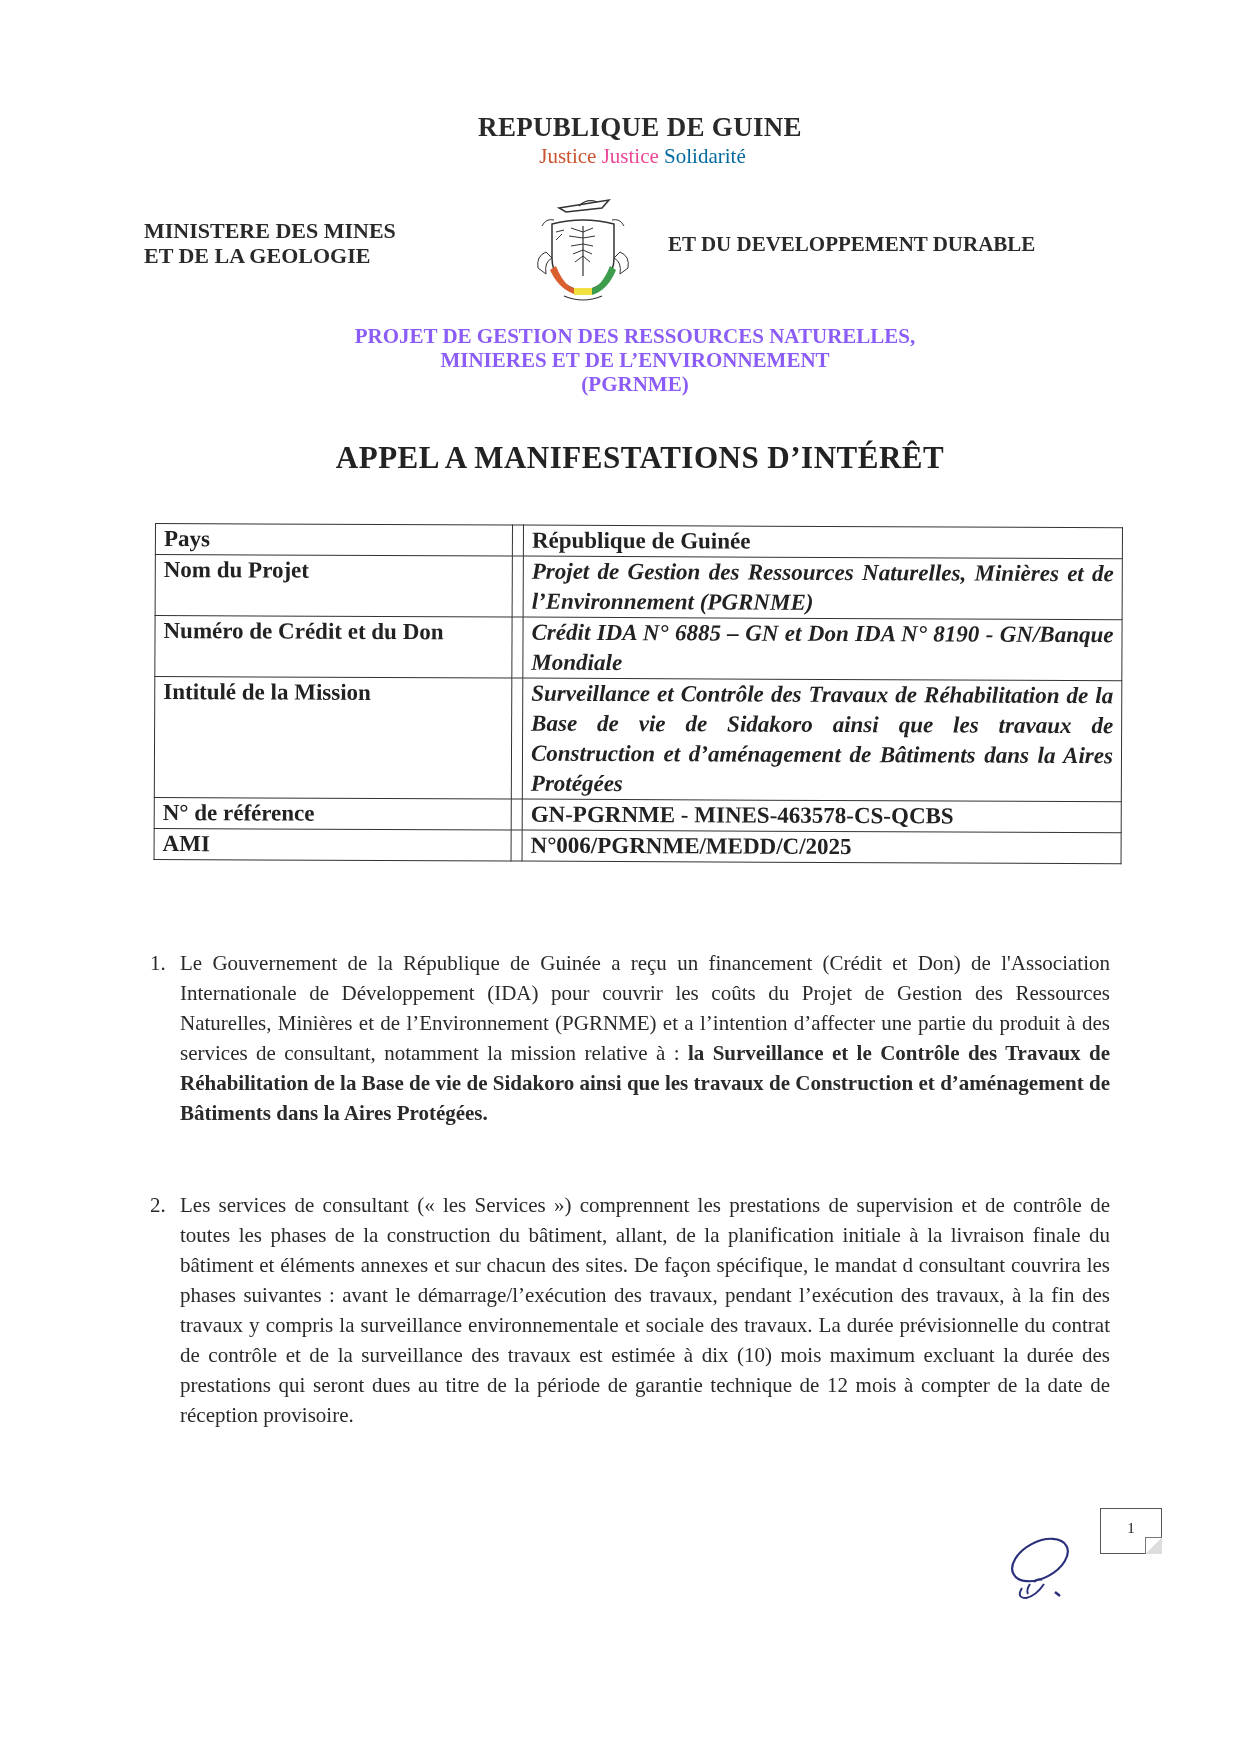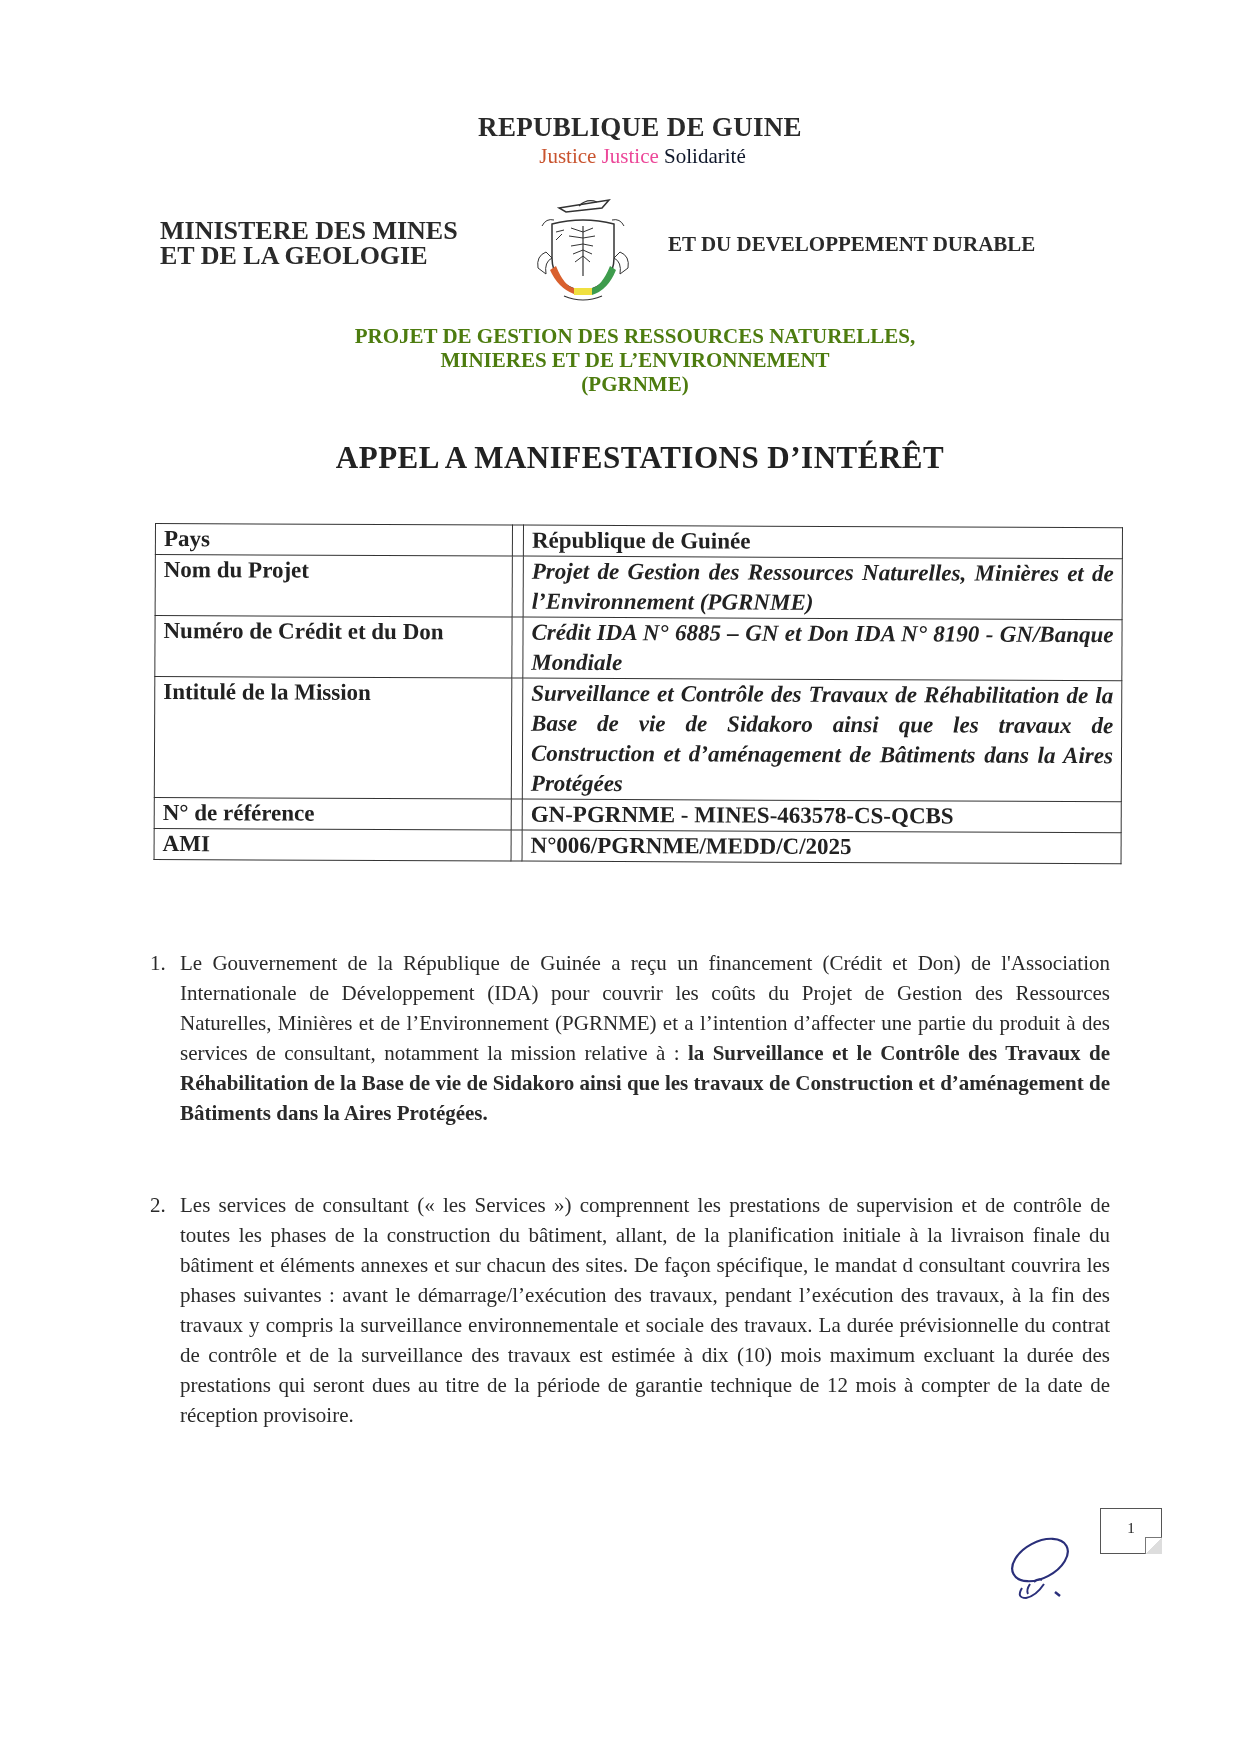--- a/index.html
+++ b/index.html
@@ -4,29 +4,29 @@
 <style>
   html, body { margin: 0; padding: 0; background: #ffffff; }
   body { width: 1240px; height: 1754px; position: relative; overflow: hidden;
          font-family: "Liberation Serif", "DejaVu Serif", serif; color: #222; }
 
   .header-title { position: absolute; left: 0; width: 1280px; top: 112px; text-align: center;
                   font-size: 27px; font-weight: bold; letter-spacing: 0.3px; color: #2a2a2a; }
   .motto { position: absolute; left: 0; width: 1285px; top: 144px; text-align: center; font-size: 21px; }
   .motto .w1 { color: #c9542f; }
   .motto .w2 { color: #ec4899; }
-  .motto .w3 { color: #0f172a; }
+  .motto .w3 { color: #0369a1; }
 
-  .ministry-left { position: absolute; left: 160px; top: 218px; font-size: 26px; font-weight: bold; line-height: 25px; color: #2a2a2a; }
+  .ministry-left { position: absolute; left: 144px; top: 218px; font-size: 22px; font-weight: bold; line-height: 25px; color: #2a2a2a; }
   .ministry-right { position: absolute; left: 668px; top: 232px; font-size: 21px; font-weight: bold; line-height: 25px; color: #2a2a2a; }
 
   .coat { position: absolute; left: 524px; top: 196px; width: 118px; height: 108px; }
 
   .project-title { position: absolute; left: 300px; width: 670px; top: 324px; text-align: center;
-                   font-size: 21px; font-weight: bold; line-height: 24px; color: #4d7c0f; }
+                   font-size: 21px; font-weight: bold; line-height: 24px; color: #8b5cf6; }
 
   .ami-title { position: absolute; left: 0; width: 1280px; top: 440px; text-align: center;
                font-size: 31px; font-weight: bold; letter-spacing: 0.5px; color: #222; }
 
   table.info { position: absolute; left: 155px; top: 523px; width: 968px; border-collapse: collapse;
                font-family: "Liberation Sans Narrow", "Liberation Serif", serif; transform: rotate(0.25deg); transform-origin: left top; }
   table.info td { border: 1.5px solid #333; vertical-align: top; padding: 0 8px; font-size: 23px; line-height: 30px; }
   table.info td.label { width: 340px; font-weight: bold; font-family: "Liberation Serif", serif; }
   table.info td.spacer { width: 10px; padding: 0; }
   table.info td.value { font-family: "Liberation Serif", serif; }

